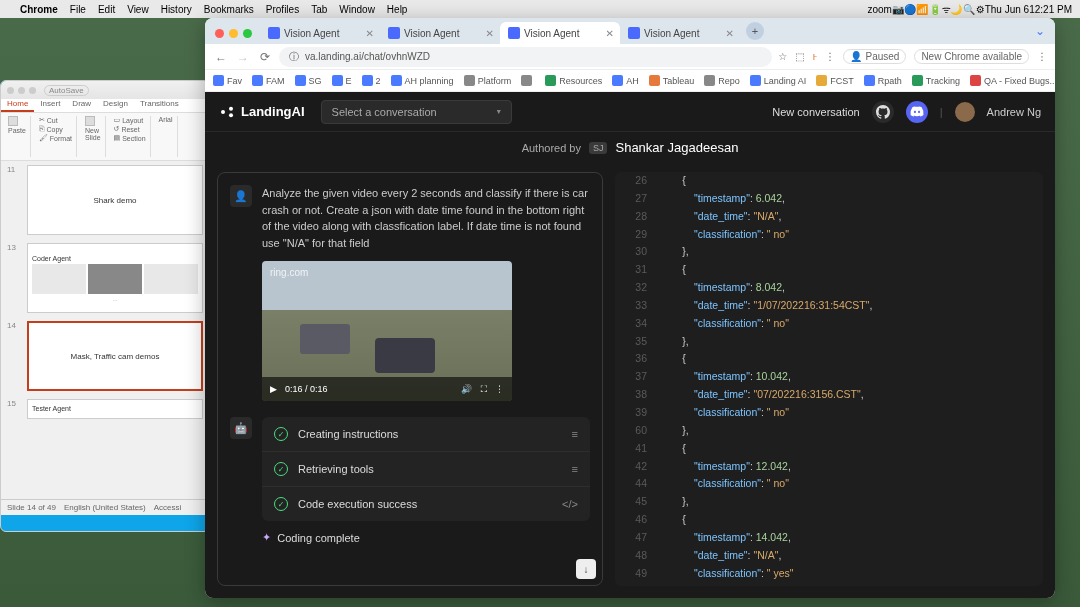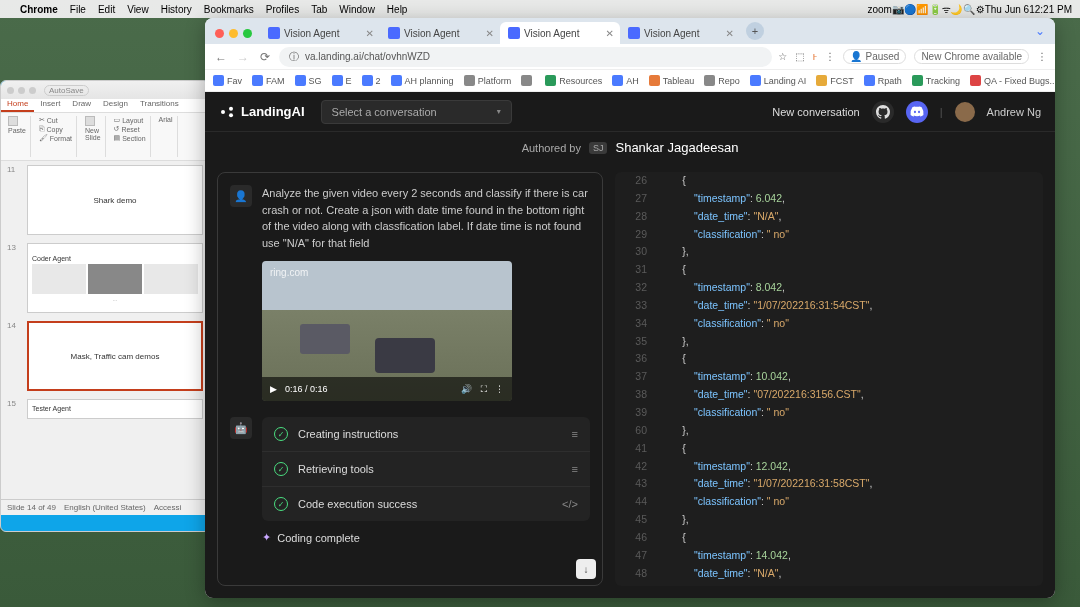--- a/index.html
+++ b/index.html
@@ -516,24 +516,20 @@
             </div>
             <div class="code-line">
               <div class="code-gutter">41</div>
               <div class="code-content">        <span class="tok-punc">{</span></div>
             </div>
             <div class="code-line">
               <div class="code-gutter">42</div>
               <div class="code-content">            <span class="tok-key">"timestamp"</span><span class="tok-punc">: </span><span class="tok-num">12.042</span><span class="tok-punc">,</span></div>
             </div>
             <div class="code-line">
-              <div class="code-gutter">43</div>
-              <div class="code-content">            <span class="tok-key">"date_time"</span><span class="tok-punc">: </span><span class="tok-str">"1/07/202216:31:58CST"</span><span class="tok-punc">,</span></div>
-            </div>
-            <div class="code-line">
               <div class="code-gutter">44</div>
               <div class="code-content">            <span class="tok-key">"classification"</span><span class="tok-punc">: </span><span class="tok-str">" no"</span></div>
             </div>
             <div class="code-line">
               <div class="code-gutter">45</div>
               <div class="code-content">        <span class="tok-punc">},</span></div>
             </div>
             <div class="code-line">
               <div class="code-gutter">46</div>
               <div class="code-content">        <span class="tok-punc">{</span></div>

